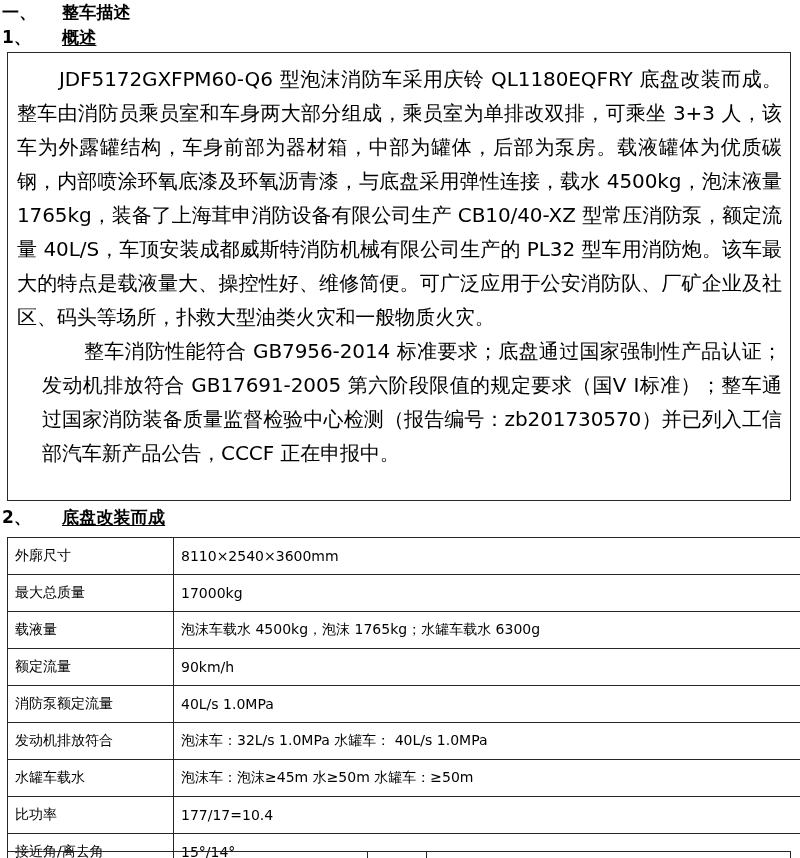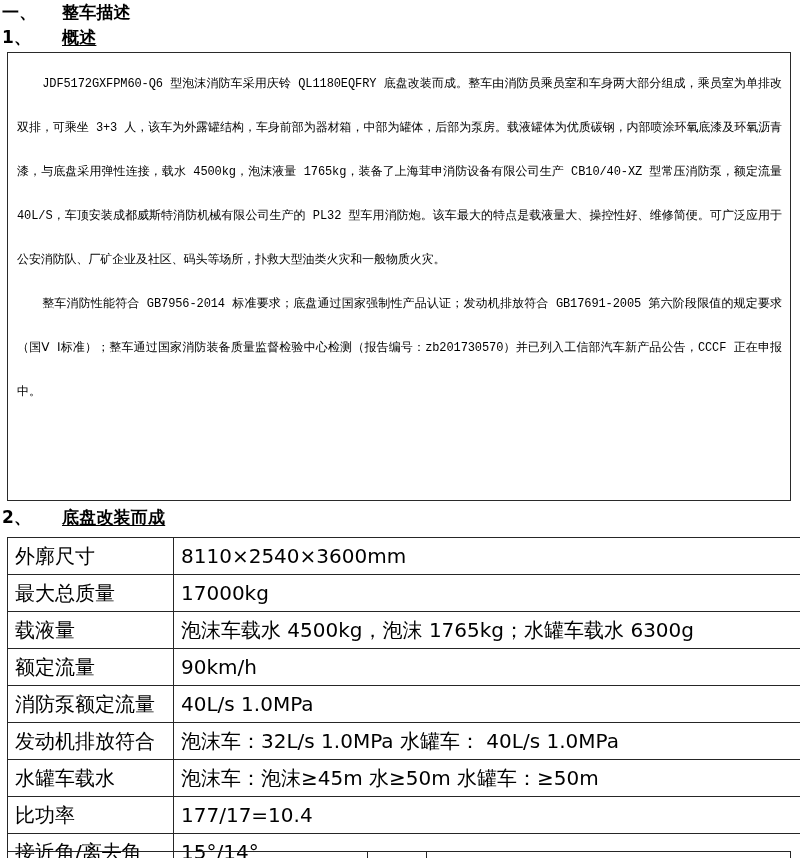--- a/index.html
+++ b/index.html
@@ -55,43 +55,42 @@
     left: 7px;
     top: 52px;
     width: 784px;
     height: 449px;
     box-sizing: border-box;
     border: 1px solid #2a2a2a;
     padding: 9px 8px 0 9px;
   }
   .prose-box p {
     margin: 0 0 0 0;
-    font-size: 12px;
-    line-height: 44px;
+    font-size: 20px;
+    line-height: 34px;
     text-align: justify;
     text-align-last: left;
     text-indent: 2.1em;
     letter-spacing: -0.1px;
     word-break: break-all;
-    font-family: Liberation Mono, monospace;
   }
-  .prose-box p.p2 { text-indent: 2.1em; }
+  .prose-box p.p2 { text-indent: 2.1em; margin-left: 25px; }
 
   
   .param-table {
     position: absolute;
     left: 7px;
     top: 537px;
     width: 784px;
     border-collapse: collapse;
     table-layout: fixed;
   }
   .param-table td {
     border: 1px solid #262626;
-    font-size: 20px;
+    font-size: 14px;
     height: 36px;
     padding: 0 0 0 7px;
     vertical-align: middle;
     white-space: nowrap;
     letter-spacing: 0px;
   }
   .param-table td.label { width: 158px; }
   .param-table td.value { width: 626px; }
 
   

